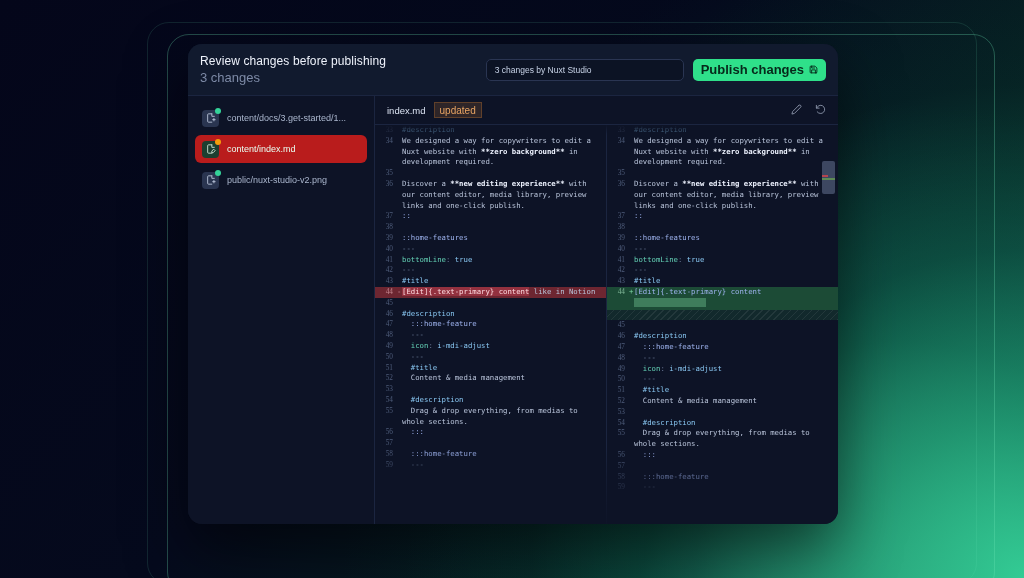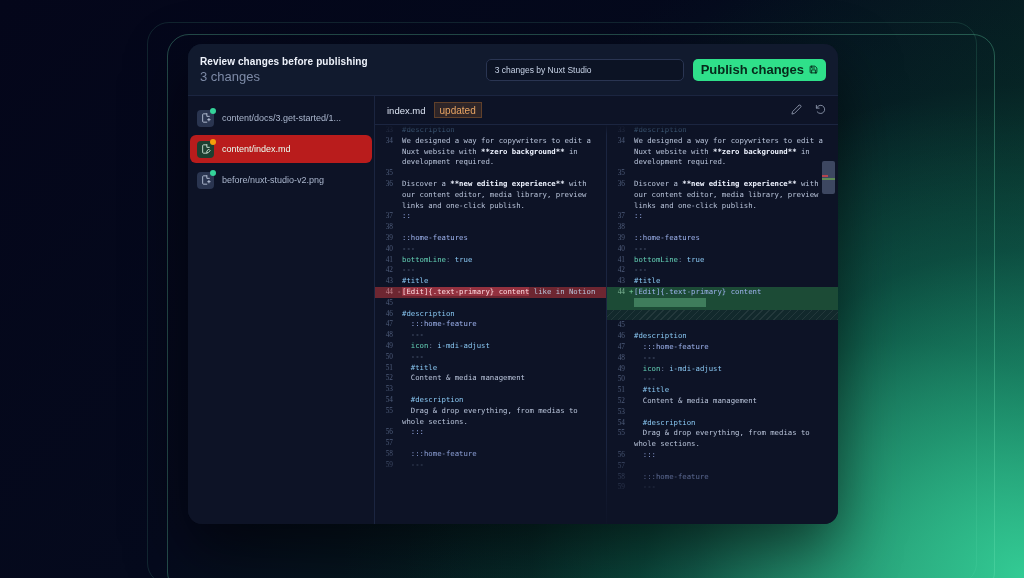--- a/index.html
+++ b/index.html
@@ -44,21 +44,21 @@
   #header {
     height: 52px;
     background: #111a2e;
     display: flex;
     align-items: center;
     padding: 0 12px;
     border-bottom: 1px solid #1b2540;
   }
   #header-titles { flex: 0 0 auto; }
   #header-title {
-    color: #eef2fb; font-size: 10px; font-weight: bold; letter-spacing: .1px;
+    color: #eef2fb; font-size: 12px; font-weight: normal; letter-spacing: .1px;
   }
   #header-sub { color: #7d8aa6; font-size: 13px; margin-top: 2px; }
   #header-actions { margin-left: auto; display: flex; align-items: center; gap: 9px; }
   #commit-input {
     width: 198px; height: 22px;
     background: #0c1324;
     border: 1px solid #2a3category;
     border: 1px solid #2a3552;
     border-radius: 5px;
     color: #c7d2e6; font-size: 8.5px;
@@ -78,21 +78,21 @@
   }
   #publish-button svg { display: block; }
 
   
   #body { display: flex; height: calc(100% - 52px); }
 
   
   #sidebar {
     width: 187px;
     border-right: 1px solid #1b2540;
-    padding: 8px 2px;
+    padding: 8px 7px;
     flex: 0 0 auto;
     background: #0d1326;
   }
   .file-row {
     display: flex; align-items: center; gap: 8px;
     height: 28px;
     border-radius: 6px;
     padding: 0 7px;
     cursor: pointer;
     margin-bottom: 3px;
@@ -265,21 +265,21 @@
             <div class="file-icon">
               <svg width="10" height="10" viewBox="0 0 24 24" fill="none" stroke="#c5d0e5" stroke-width="2" stroke-linecap="round" stroke-linejoin="round">
                 <path d="M14 2H6a2 2 0 0 0-2 2v16a2 2 0 0 0 2 2h8"></path>
                 <polyline points="14 2 14 8 20 8"></polyline>
                 <line x1="16" y1="16" x2="22" y2="16"></line>
                 <line x1="19" y1="13" x2="19" y2="19"></line>
               </svg>
             </div>
             <span class="status-dot" style="background: rgb(52, 211, 153);"></span>
           </div>
-          <span class="file-label">before/nuxt-studio-v2.png</span>
+          <span class="file-label">public/nuxt-studio-v2.png</span>
         </div>
       </div>
 
     <div id="main">
 
       <div id="tabbar">
         <span id="tab-filename">index.md</span>
         <span id="tab-badge">updated</span>
         <div id="tab-actions">
           <span class="tab-icon">

